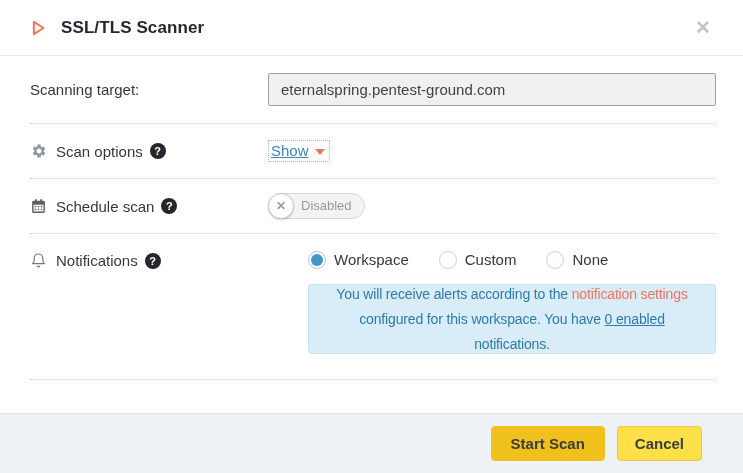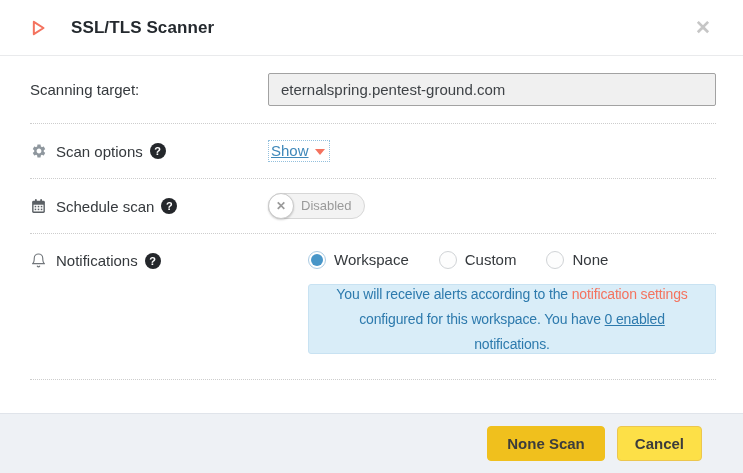--- a/index.html
+++ b/index.html
@@ -8,21 +8,21 @@
     font-family: "Liberation Sans", sans-serif;
     background: #fff;
     color: #35393d;
     overflow: hidden;
   }
   .modal { width: 743px; height: 473px; display: flex; flex-direction: column; background: #fff; }
 
   
   .modal-header {
     height: 56px; flex: none;
-    display: flex; align-items: center; gap: 23px;
+    display: flex; align-items: center; gap: 13px;
     padding: 0 28px;
     border-bottom: 1px solid #e9eaec;
   }
   .play-icon { display: inline-flex; flex: none; }
   .modal-title { font-size: 17px; font-weight: 600; color: #24292e; letter-spacing: 0.1px; }
   .close-btn {
     margin-left: auto; border: none; background: none;
     color: #c6c6c6; font-size: 19px; font-weight: 700;
     cursor: pointer; line-height: 1; padding: 2px 4px;
   }
@@ -230,17 +230,17 @@
           <p class="info-text"><span>You will receive alerts according to the </span><a class="coral-link">notification settings</a><span> configured for this workspace. You have </span><a class="underline-link">0 enabled</a><span> notifications.</span></p>
         </div>
       </div>
     </div>
 
     <div class="divider"></div>
     <div class="bottom-spacer"></div>
   </div>
 
   <div class="modal-footer">
-    <button class="btn btn-primary">None Scan</button>
+    <button class="btn btn-primary">Start Scan</button>
     <button class="btn btn-secondary">Cancel</button>
   </div>
 
 </div>
 
 </body></html>

